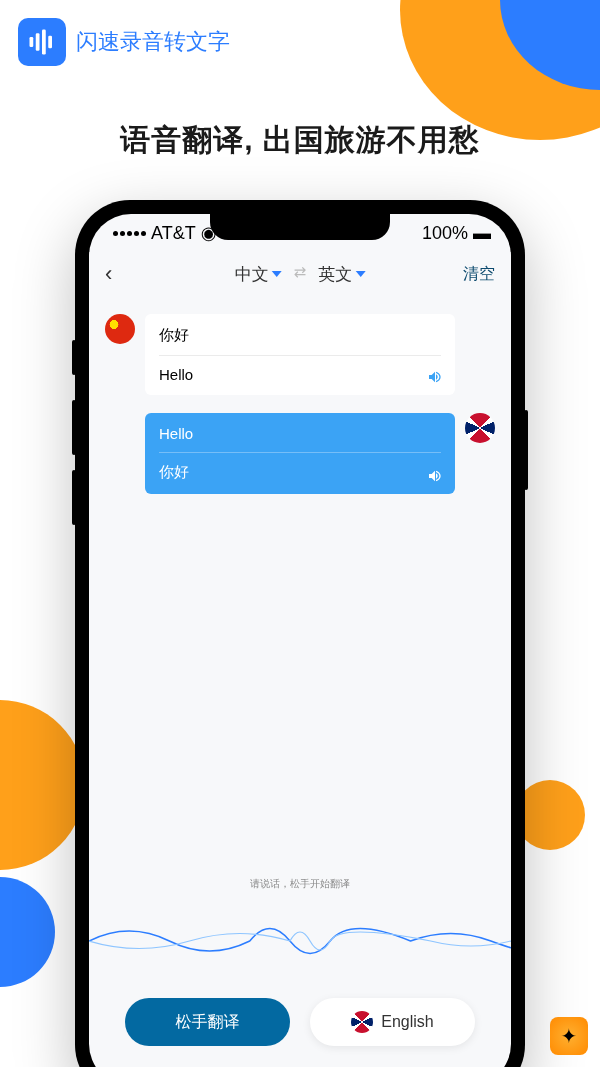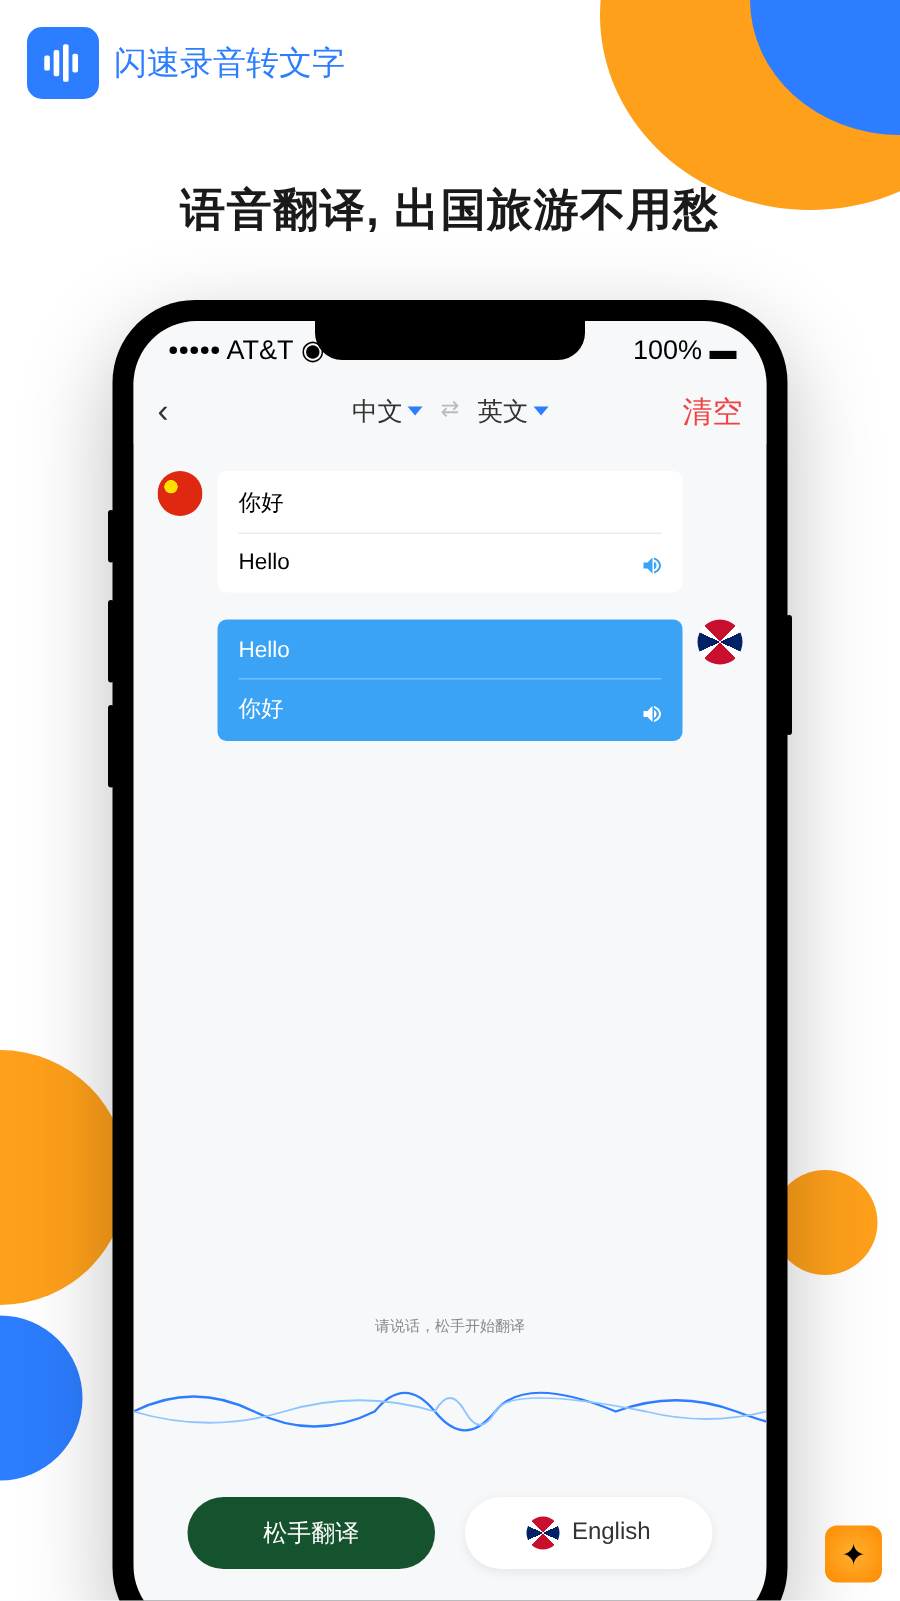--- a/index.html
+++ b/index.html
@@ -38,21 +38,21 @@
 .dots span{width:5px;height:5px;background:#000;border-radius:50%}
 .status-c{position:absolute;left:50%;transform:translateX(-50%);font-weight:600}
 
 
 .nav{height:44px;display:flex;align-items:center;padding:0 16px;position:relative;background:#f7f8fa}
 .back{font-size:22px;color:#333}
 .lang-sel{position:absolute;left:50%;transform:translateX(-50%);display:flex;align-items:flex-start;gap:12px;font-size:17px;color:#333}
 .lang-sel .lang{display:flex;align-items:center;gap:3px}
 .caret{width:0;height:0;border-left:5px solid transparent;border-right:5px solid transparent;border-top:6px solid #2c7dff}
 .swap{color:#bbb;font-size:15px}
-.clear{margin-left:auto;color:#ef4444;font-size:20px}
+.clear{margin-left:auto;color:#0c4a6e;font-size:16px}
 
 
 .chat{padding:18px 16px}
 .msg{display:flex;gap:10px;margin-bottom:18px}
 .msg.left{align-items:flex-start}
 .msg.right{justify-content:flex-end;align-items:flex-start}
 .avatar{width:30px;height:30px;border-radius:50%;flex-shrink:0}
 .flag-cn{background:radial-gradient(circle at 30% 35%,#ffde00 0 15%,transparent 16%),#de2910}
 .flag-uk{background:conic-gradient(#c8102e 0 12%,#fff 12% 18%,#012169 18% 32%,#fff 32% 38%,#c8102e 38% 62%,#fff 62% 68%,#012169 68% 82%,#fff 82% 88%,#c8102e 88% 100%)}
 .bubble{border-radius:6px;padding:12px 14px;width:310px;position:relative}
@@ -65,21 +65,21 @@
 .speaker{position:absolute;bottom:10px;right:12px;width:16px;height:16px}
 .speaker.blue-i{color:#3ba3f5}
 .speaker.white-i{color:#fff}
 
 
 .hint{position:absolute;bottom:195px;left:0;right:0;text-align:center;font-size:10px;color:#888}
 .wave{position:absolute;bottom:115px;left:0;right:0;height:60px}
 .wave svg{width:100%;height:100%}
 .bottom-btns{position:absolute;bottom:40px;left:0;right:0;display:flex;justify-content:center;gap:20px;padding:0 30px}
 .btn{height:48px;border-radius:24px;display:flex;align-items:center;justify-content:center;font-size:16px;gap:8px}
-.btn.primary{background:#14532d;color:#fff;width:165px}
+.btn.primary{background:#0369a1;color:#fff;width:165px}
 .btn.secondary{background:#fff;color:#333;width:165px;box-shadow:0 2px 8px rgba(0,0,0,.08)}
 .btn .flag-uk{width:22px;height:22px}
 
 
 .wm{position:absolute;bottom:12px;right:12px;display:flex;align-items:center;gap:6px;z-index:20}
 .wm-icon{width:38px;height:38px;background:radial-gradient(circle,#ffb030,#ff8a00);border-radius:8px;display:flex;align-items:center;justify-content:center;font-size:20px}
 .wm-text{font-size:14px;color:#333}
 .wm-text .cn{font-weight:600}
 .wm-text .url{font-size:10px;color:#999}
 </style>

